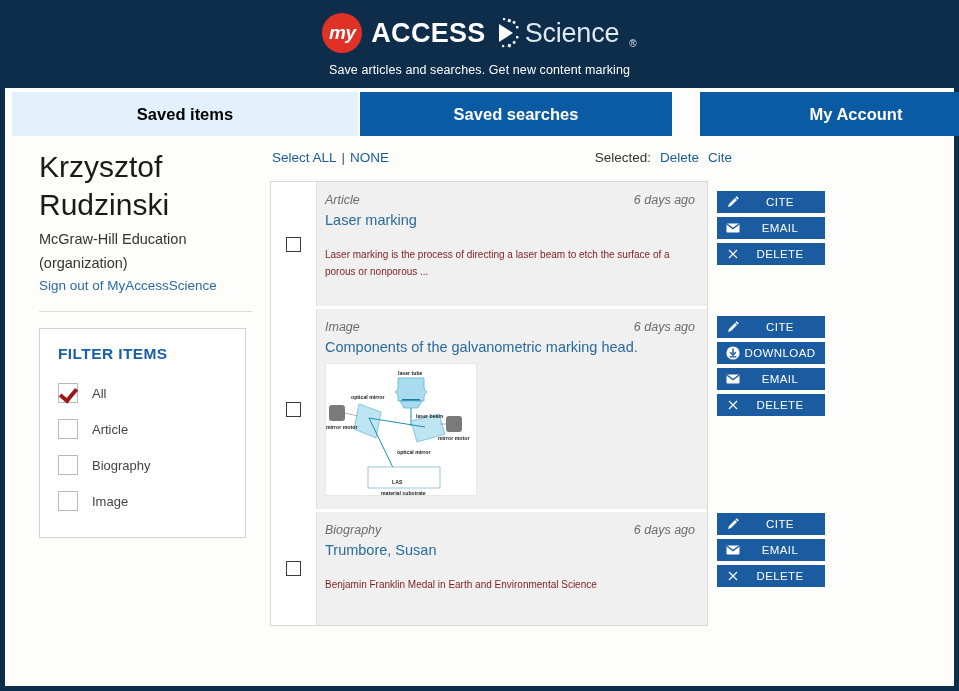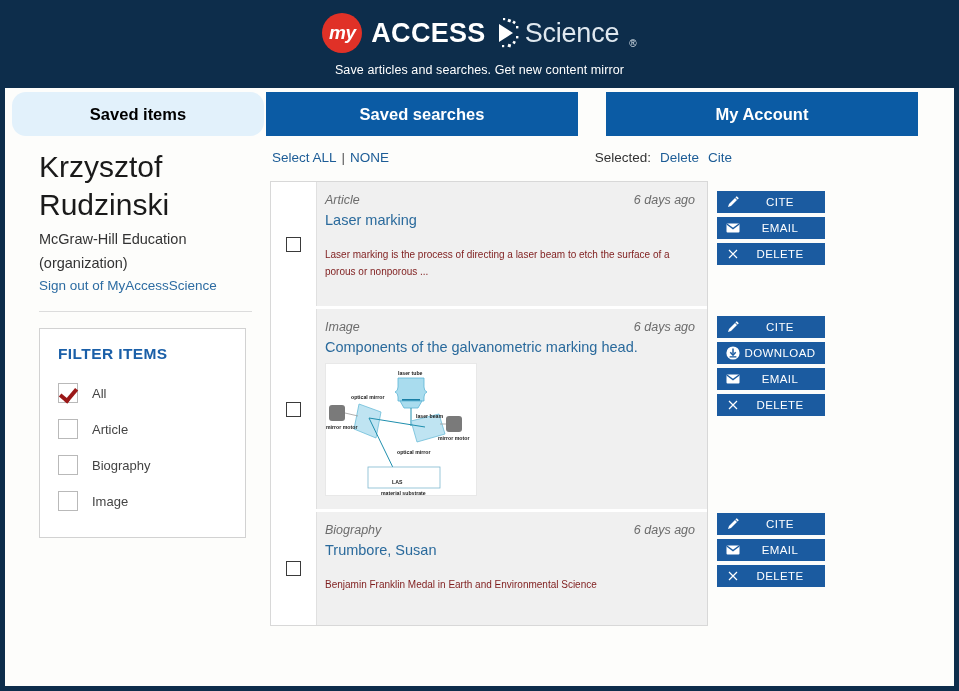--- a/index.html
+++ b/index.html
@@ -102,21 +102,21 @@
   .tab {
     flex: 0 0 auto;
     display: flex;
     align-items: center;
     justify-content: center;
     font-size: 16.5px;
     font-weight: bold;
     cursor: pointer;
     user-select: none;
   }
-  .tab.w1 { width: 252px; border-radius: 14px; }
+  .tab.w1 { width: 346px; }
   .tab.w2 { width: 312px; }
   .tab.w3 { width: 312px; margin-left: 26px; }
   .tab.active   { background: #e2f1fb; color: #000000; }
   .tab.inactive { background: #0b5ba4; color: #ffffff; }
 
   
   .cols {
     display: flex;
     flex: 1;
     padding: 10px 0 0 0;
@@ -351,21 +351,21 @@
             <rect x="22" y="23" width="2.6" height="2.6" transform="rotate(25 23 24)"></rect>
             <rect x="17" y="26" width="3" height="3" transform="rotate(15 18 27)"></rect>
             <rect x="11" y="27" width="2.2" height="2.2"></rect>
             <rect x="12" y="0" width="2.2" height="2.2"></rect>
           </g>
         </svg>
       </div>
       <div class="logo-science">Science</div>
       <div class="logo-reg">®</div>
     </div>
-    <div class="tagline">Save articles and searches. Get new content mirror</div>
+    <div class="tagline">Save articles and searches. Get new content marking</div>
   </div>
 
   <div class="body-wrap">
 
     <div class="tabs">
       <div class="tab w1 active">Saved items</div>
       <div class="tab w2 inactive">Saved searches</div>
       <div class="tab w3 inactive">My Account</div>
     </div>
 

